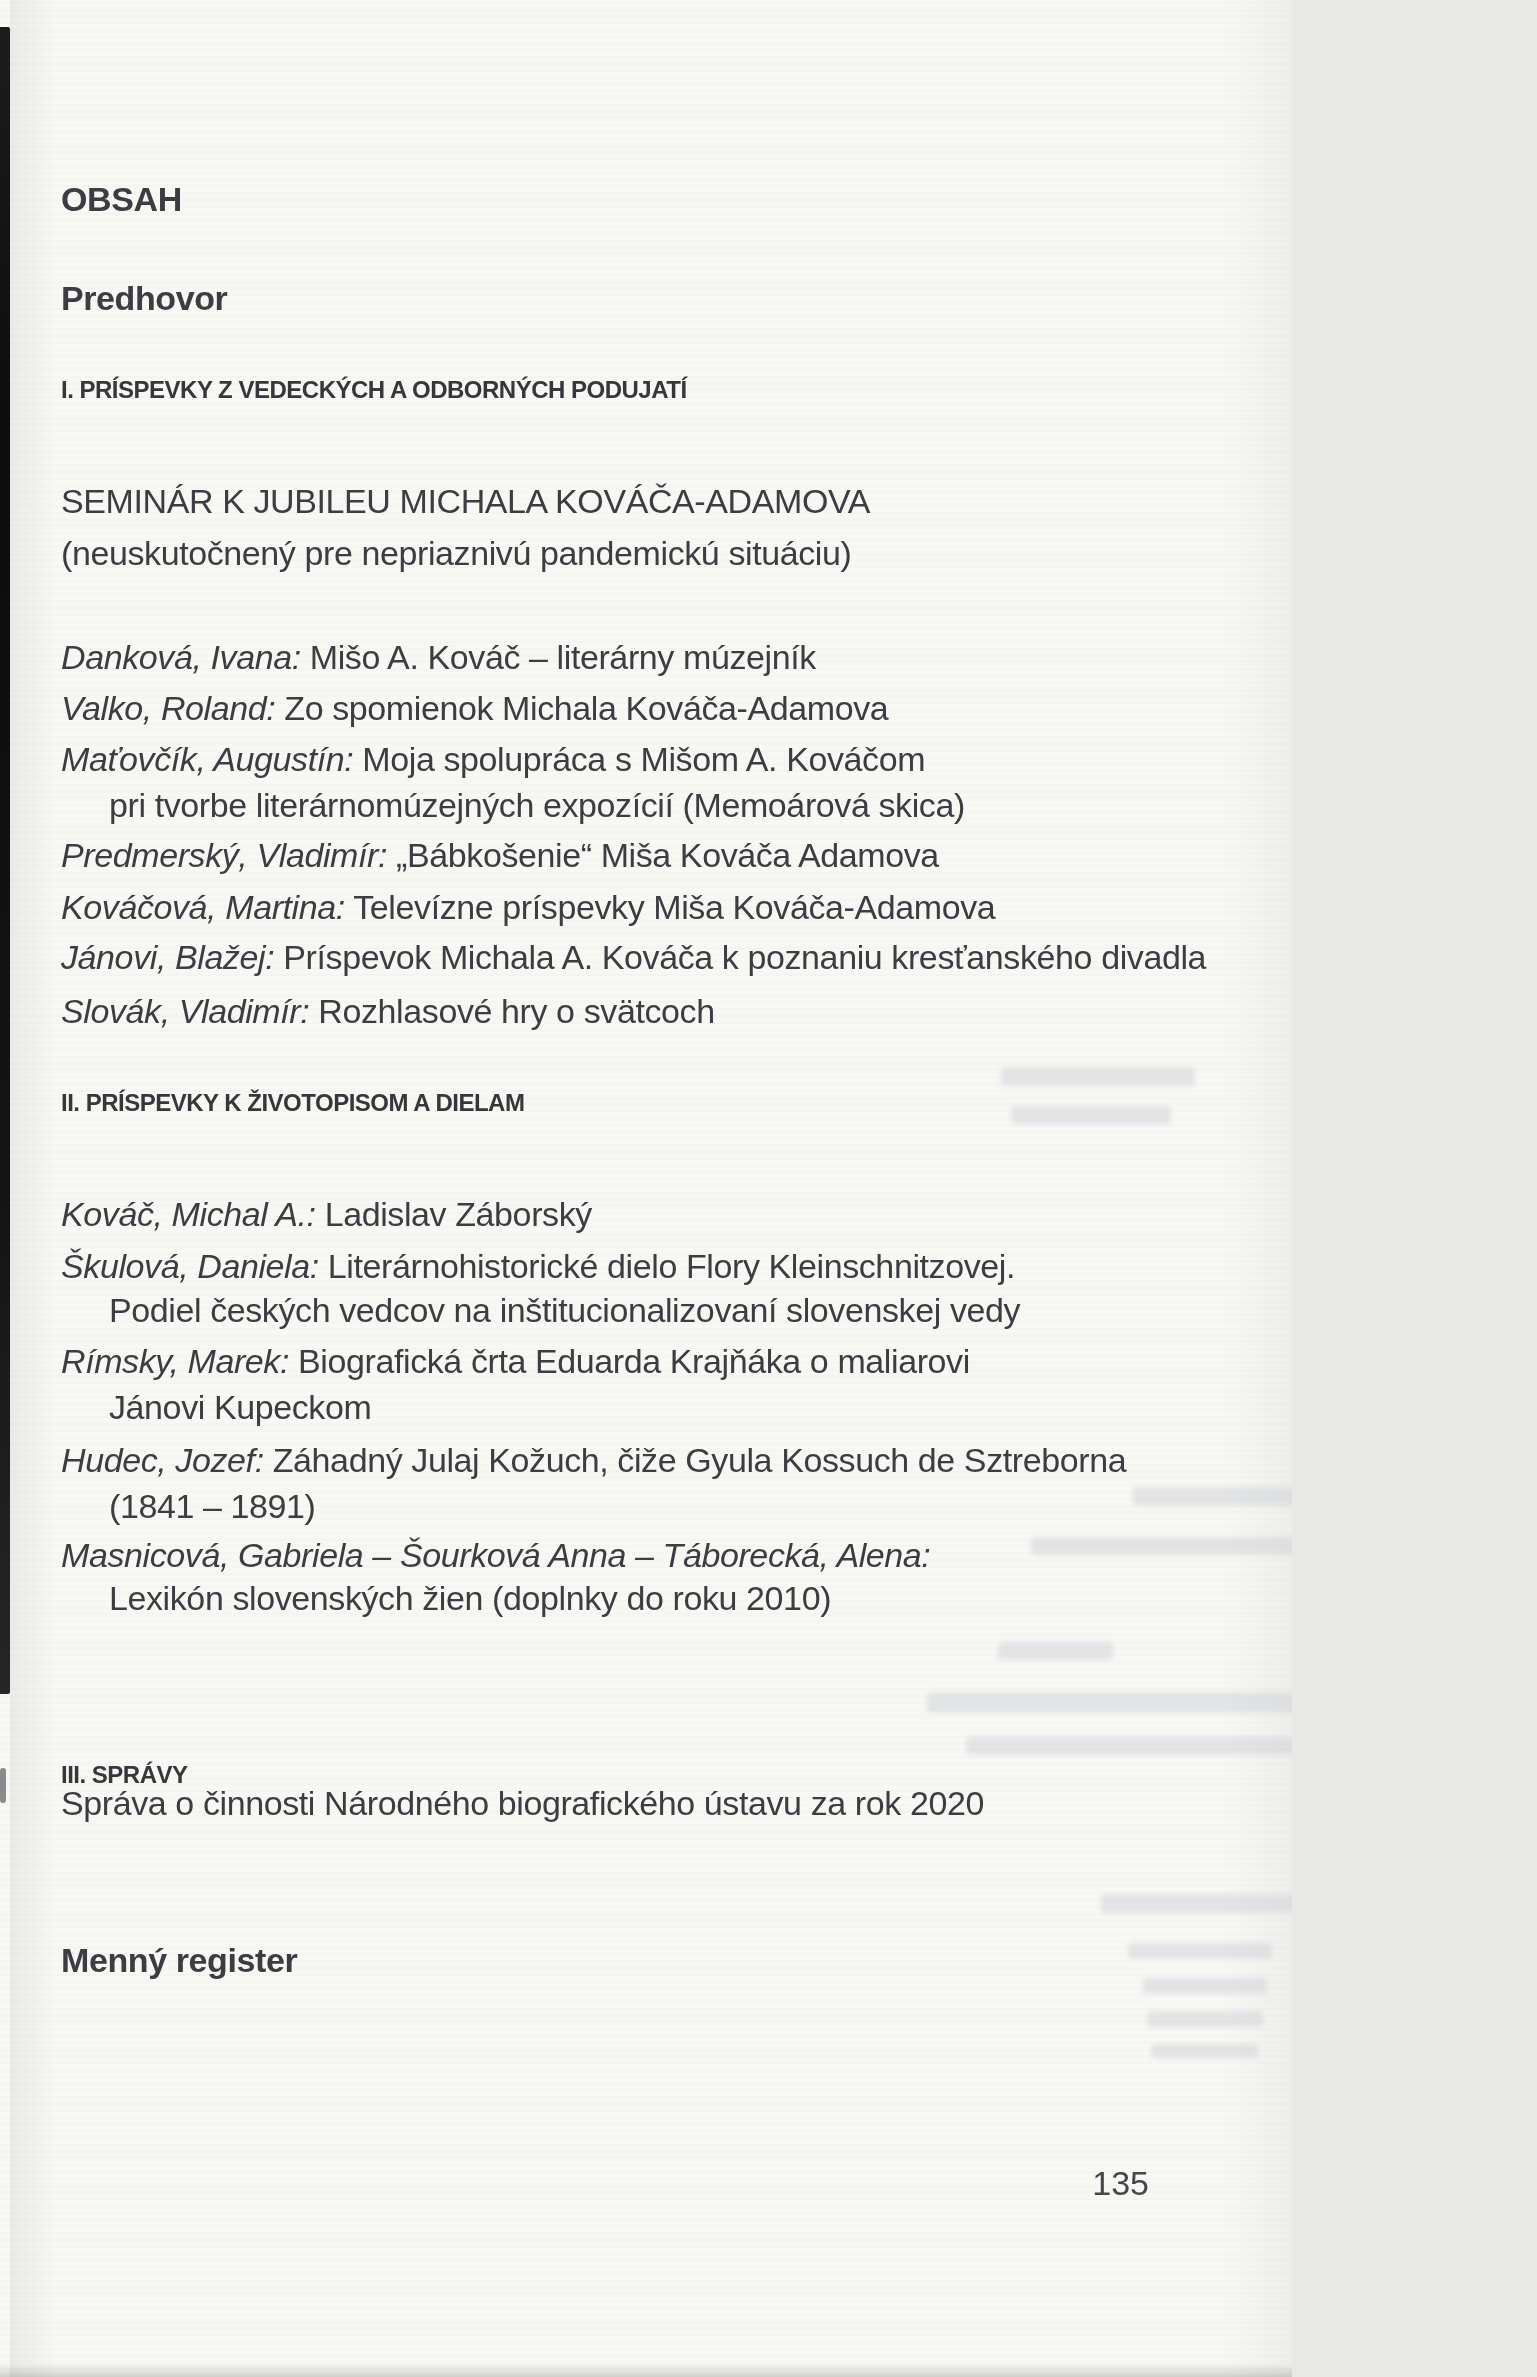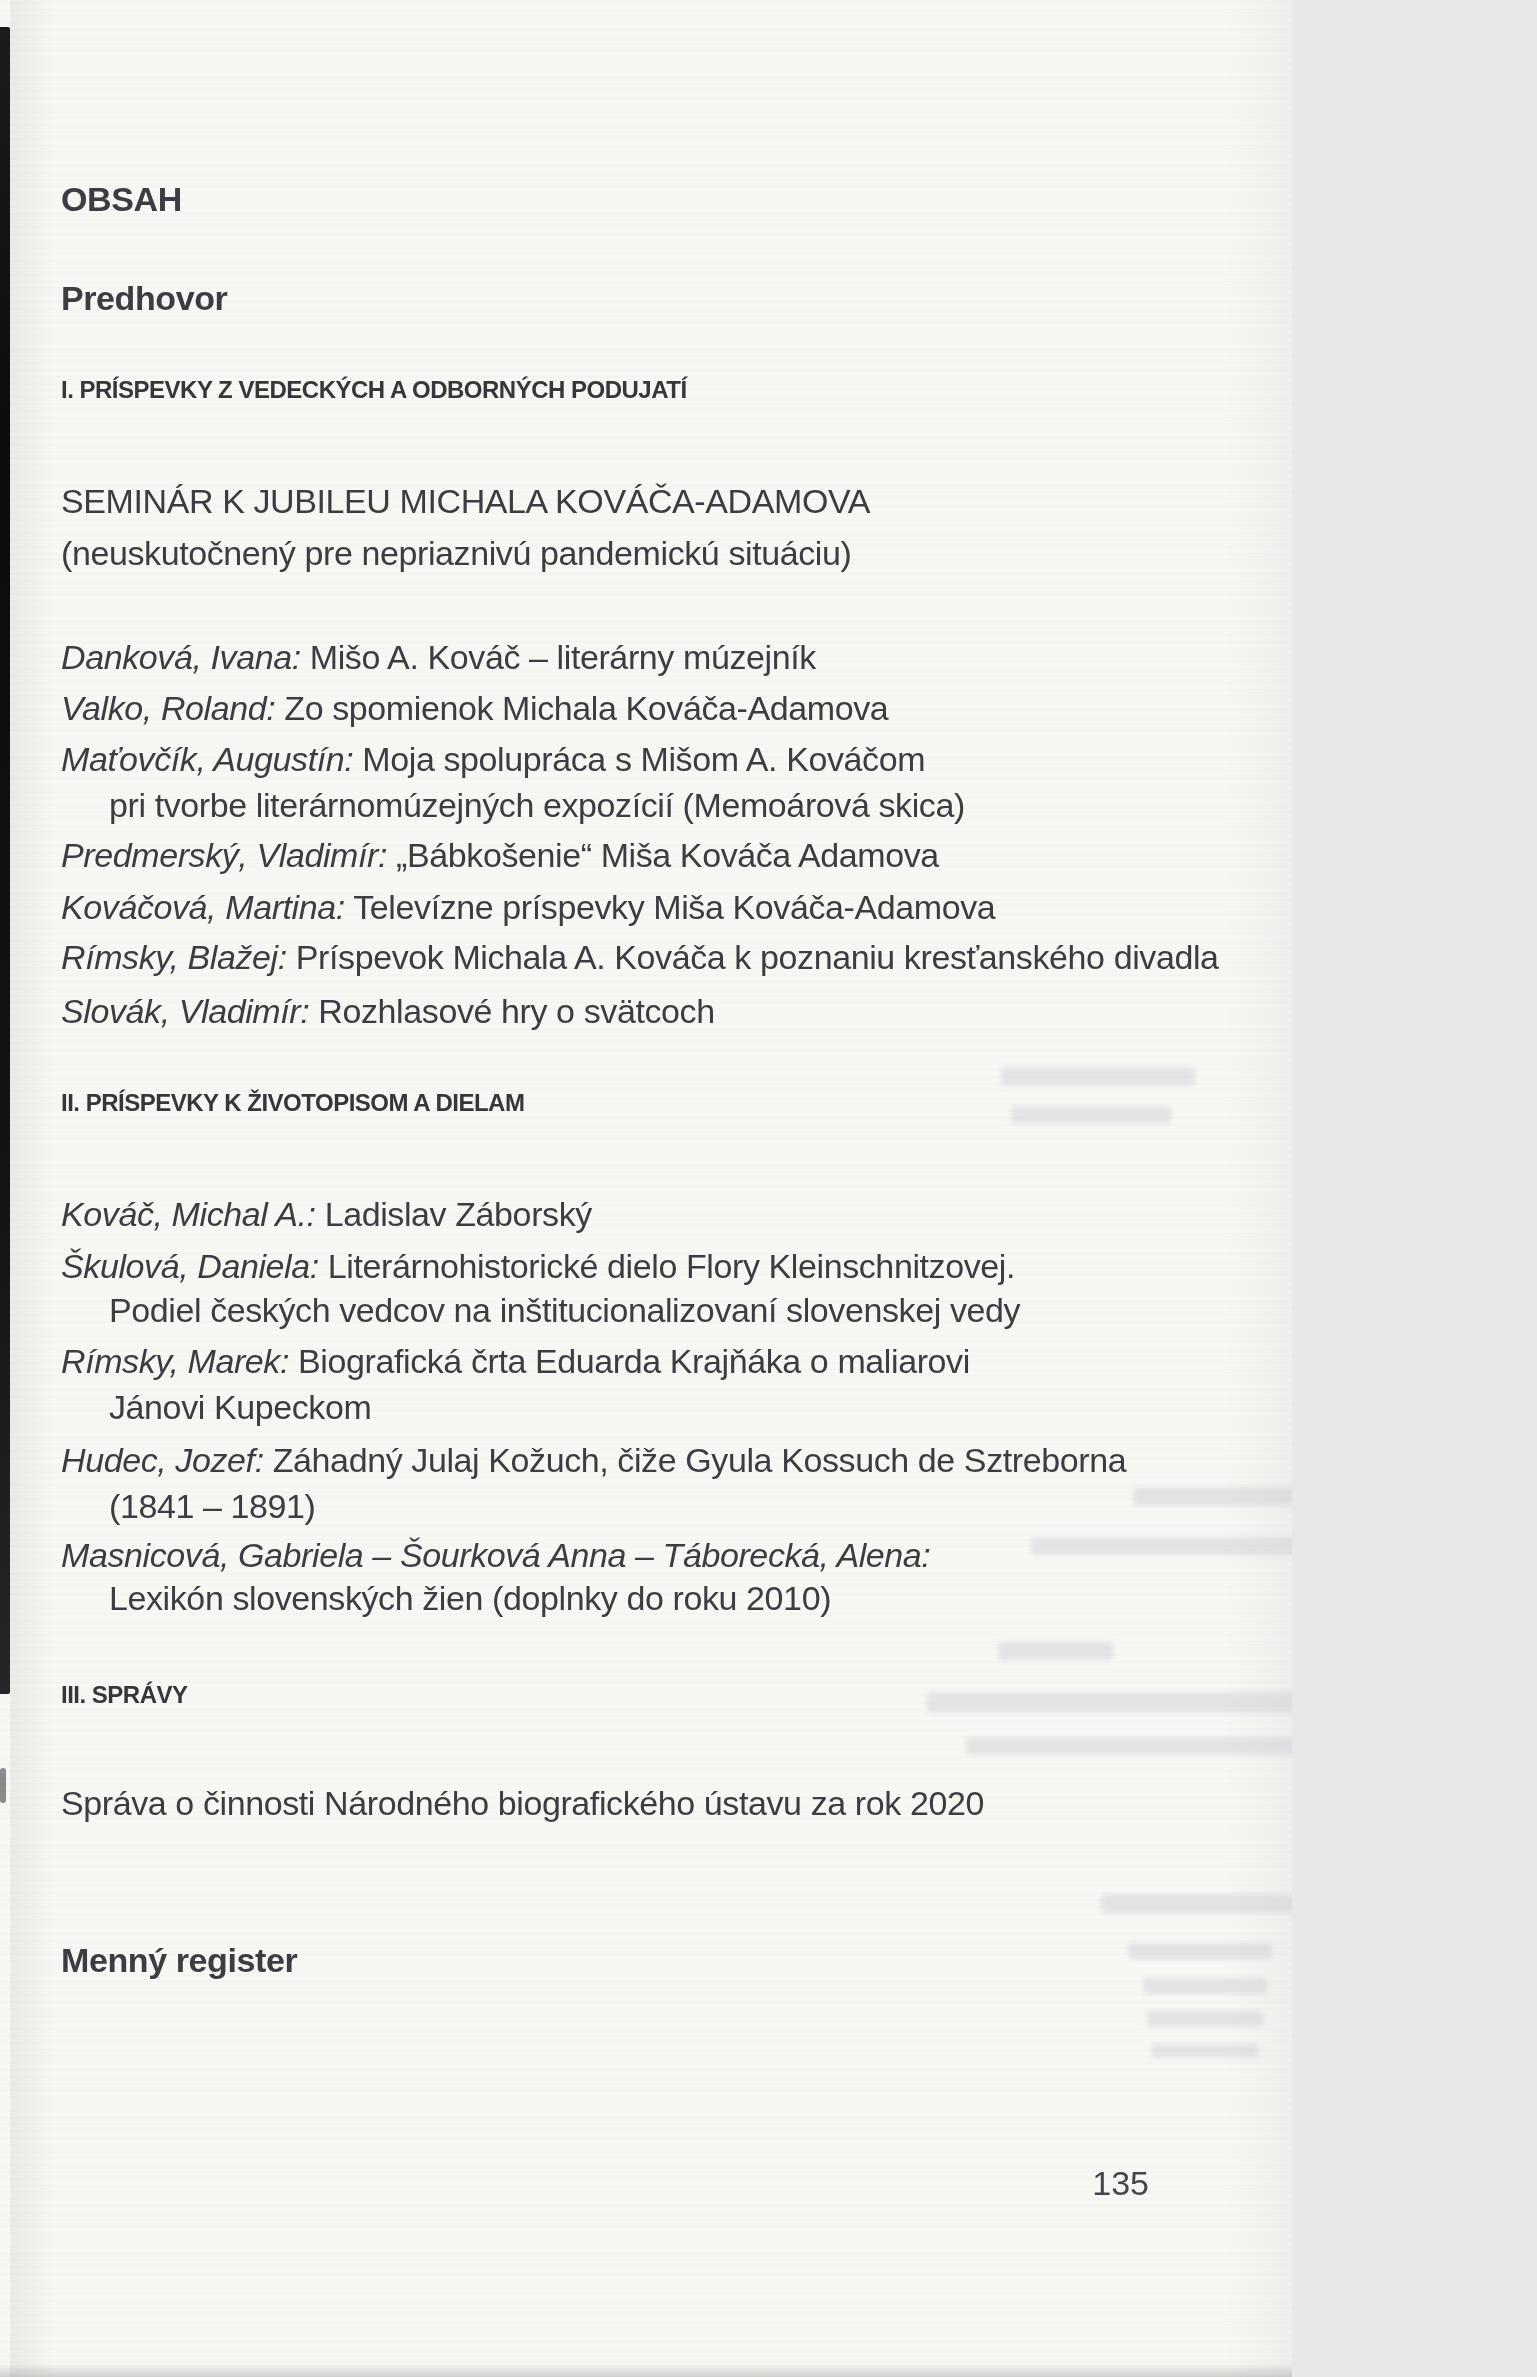--- a/index.html
+++ b/index.html
@@ -141,21 +141,21 @@
   </div>
   <div class="row" style="top:836px">
     <span class="au">Predmerský, Vladimír:</span><span> „Bábkošenie“ Miša Kováča Adamova</span>
     <span class="pg">33</span>
   </div>
   <div class="row" style="top:888px">
     <span class="au">Kováčová, Martina:</span><span> Televízne príspevky Miša Kováča-Adamova</span>
     <span class="pg">37</span>
   </div>
   <div class="row" style="top:938px">
-    <span class="au">Rímsky, Blažej:</span><span> Príspevok Michala A. Kováča k poznaniu kresťanského divadla</span>
+    <span class="au">Jánovi, Blažej:</span><span> Príspevok Michala A. Kováča k poznaniu kresťanského divadla</span>
     <span class="pg">41</span>
   </div>
   <div class="row" style="top:992px">
     <span class="au">Slovák, Vladimír:</span><span> Rozhlasové hry o svätcoch</span>
     <span class="pg">48</span>
   </div>
 
   <div class="row h1" style="top:1090px">II. PRÍSPEVKY K ŽIVOTOPISOM A DIELAM</div>
 
   <div class="row" style="top:1195px">
@@ -188,21 +188,21 @@
   </div>
   <div class="row" style="top:1536px">
     <span class="au">Masnicová, Gabriela – Šourková Anna – Táborecká, Alena:</span><span></span>
     <span class="pg"></span>
   </div>
   <div class="row ind" style="top:1579px">
     <span>Lexikón slovenských žien (doplnky do roku 2010)</span>
     <span class="pg">104</span>
   </div>
 
-  <div class="row h1" style="top:1682px">III. SPRÁVY</div>
+  <div class="row h1" style="top:1762px">III. SPRÁVY</div>
 
   <div class="row" style="top:1784px">
     <span>Správa o činnosti Národného biografického ústavu za rok 2020</span>
     <span class="pg">123</span>
   </div>
 
   <div class="row b" style="top:1941px">
     <span>Menný register</span>
     <span class="pg">128</span>
   </div>

